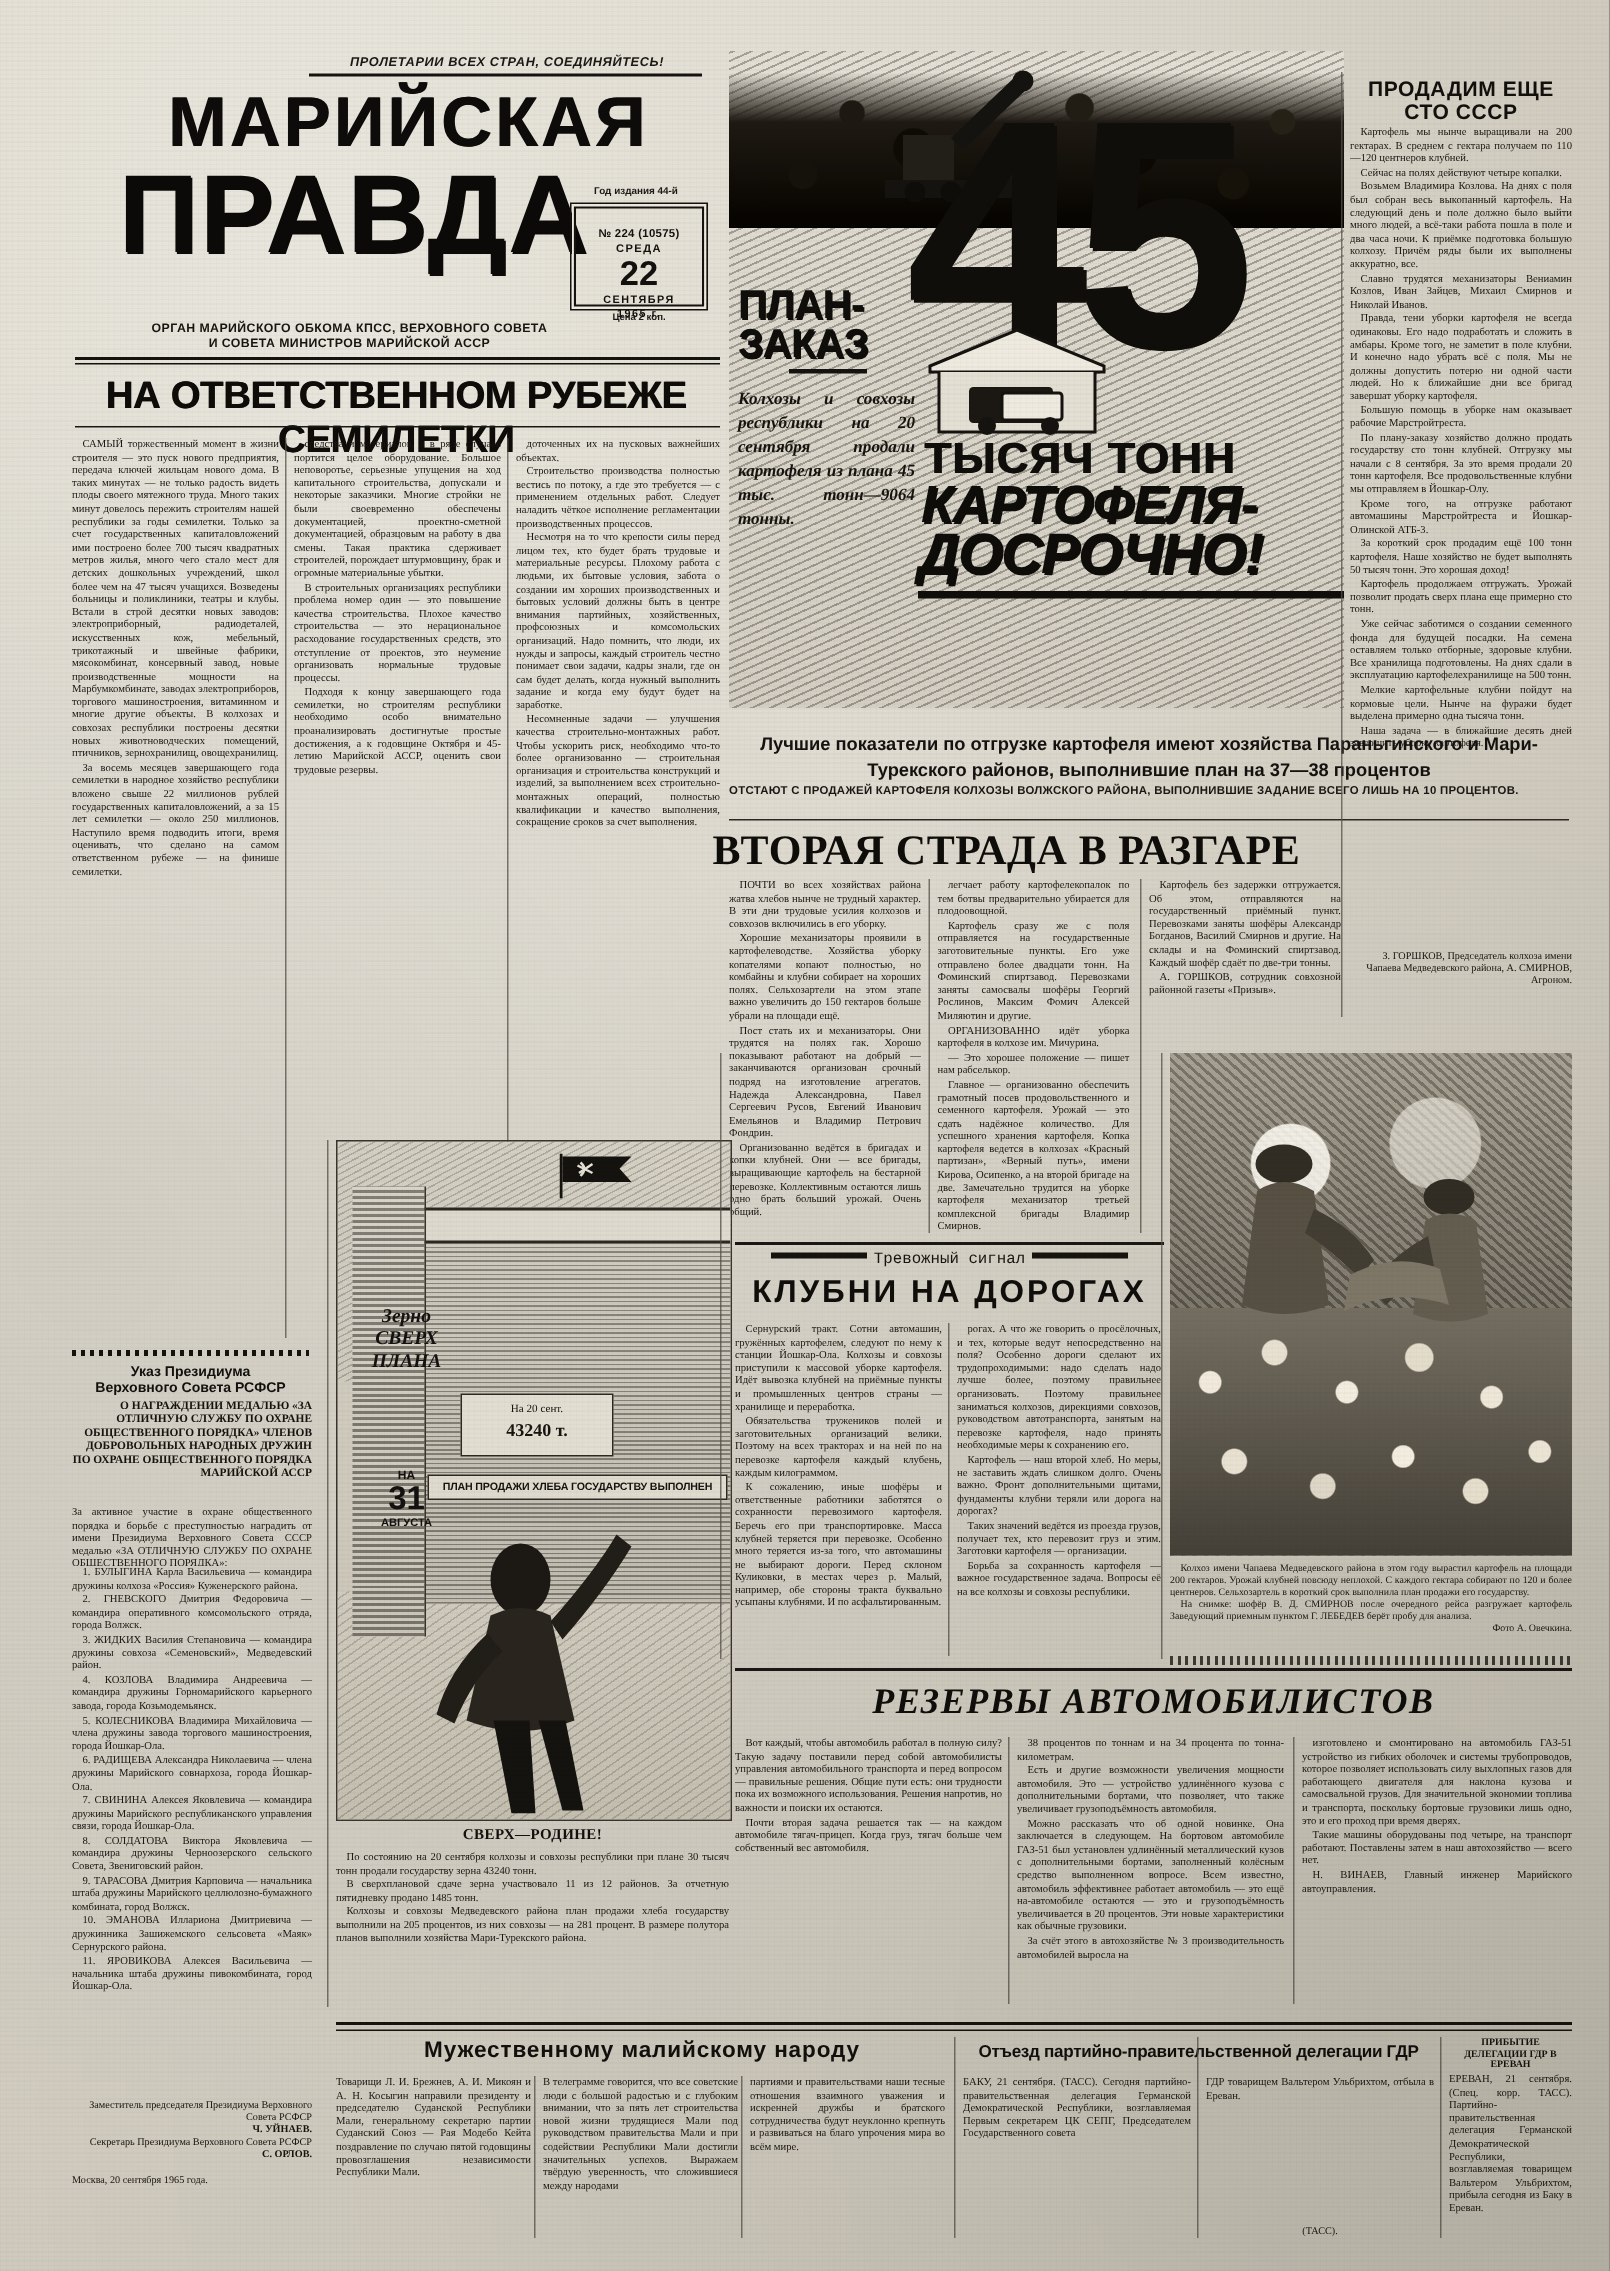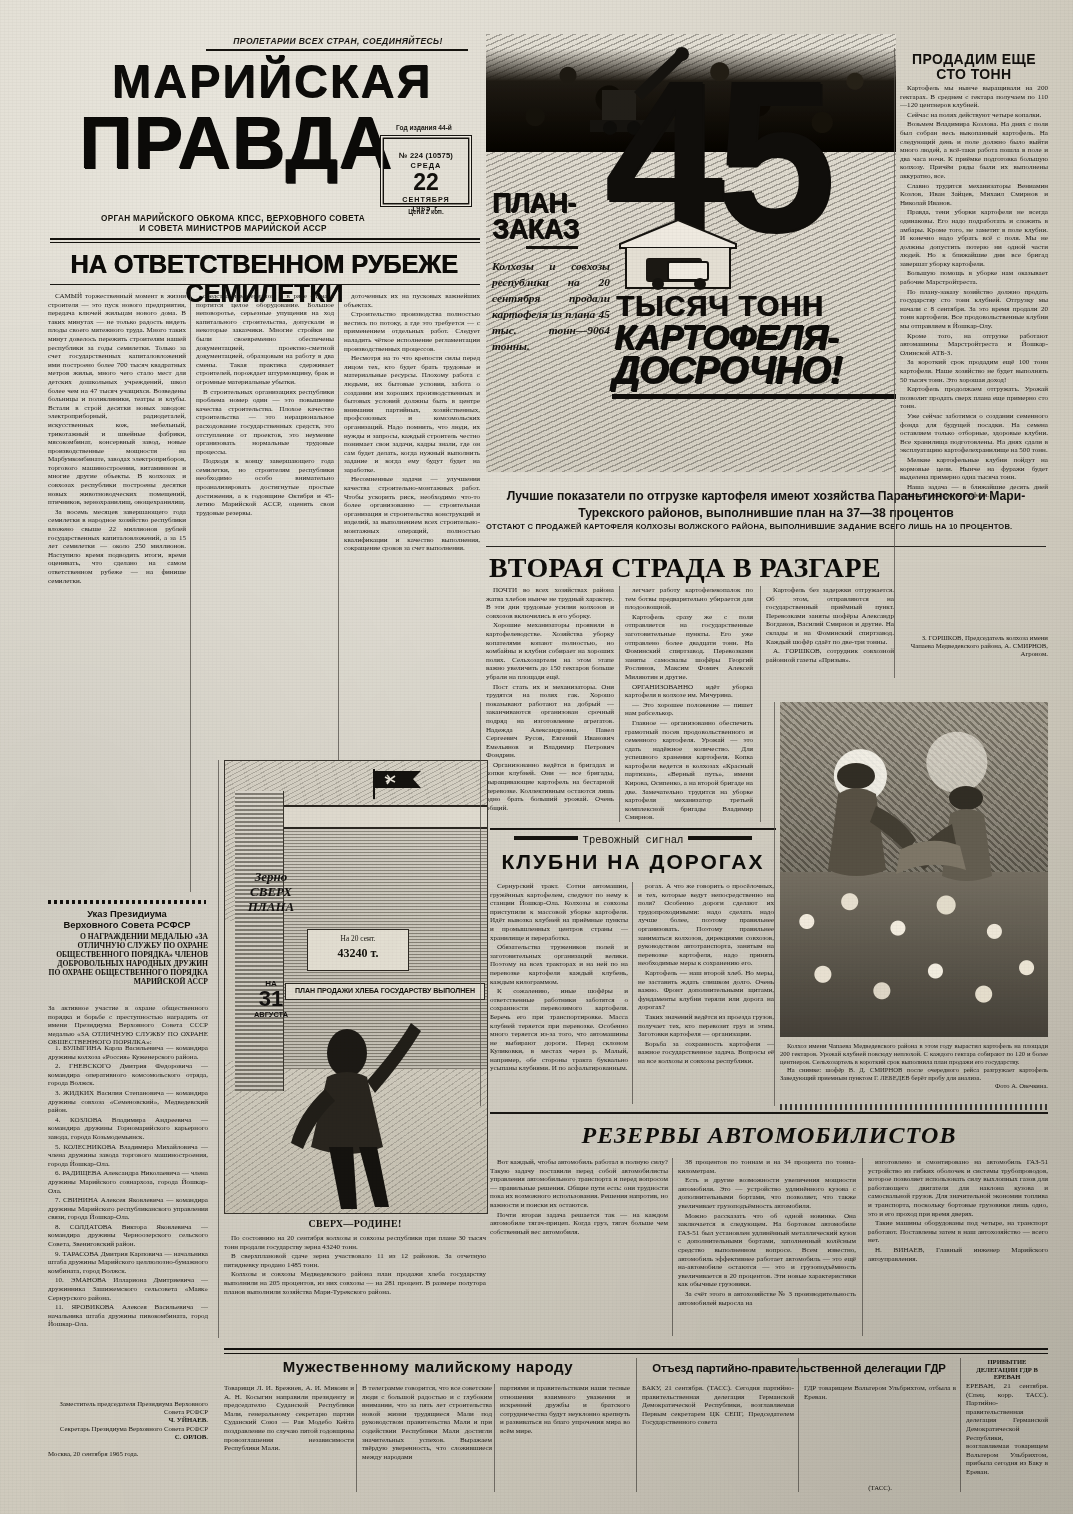--- a/index.html
+++ b/index.html
@@ -160,21 +160,21 @@
     font-family:"Liberation Sans",sans-serif;font-weight:bold;font-size:12.2px;
     line-height:16.5px;text-align:center;color:#141210;
   }
   .sub-banner2{
     position:absolute;left:458px;top:500px;width:560px;
     font-family:"Liberation Sans",sans-serif;font-weight:bold;font-size:7.6px;
     line-height:10px;text-align:justify;color:#1a1814;letter-spacing:.2px;
   }
 
   .vtoraya{
-    position:absolute;left:452px;top:530px;width:410px;text-align:center;
+    position:absolute;left:438px;top:530px;width:410px;text-align:center;
     font-family:"Liberation Serif",serif;font-weight:bold;font-size:28px;
     letter-spacing:.4px;color:#0e0d0a;
   }
 
   
   .prodadim{
     position:absolute;left:872px;top:30px;width:148px;text-align:center;
     font-family:"Liberation Sans",sans-serif;font-weight:bold;font-size:14px;
     line-height:15px;letter-spacing:.4px;color:#12100d;
   }
@@ -425,21 +425,21 @@
       </div>
   <div class="col body-txt" style="left:738px;top:564px;width:128px;height:236px;">
         <p>Картофель без задержки отгружается. Об этом, отправляются на государственный приёмный пункт. Перевозками заняты шофёры Александр Богданов, Василий Смирнов и другие. На склады и на Фоминский спиртзавод. Каждый шофёр сдаёт по две-три тонны.</p>
         <p>А. ГОРШКОВ, сотрудник совхозной районной газеты «Призыв».</p>
       </div>
   <div class="vline" style="left:591px;top:564px;height:236px;"></div>
   <div class="vline" style="left:732px;top:564px;height:236px;"></div>
 
   <div class="prodadim">
     <div>ПРОДАДИМ ЕЩЕ</div>
-    <div>СТО ТОНН</div>
+    <div>СТО СССР</div>
   </div>
   <div class="col body-txt" style="left:872px;top:62px;width:148px;height:545px;">
         <p>Картофель мы нынче выращивали на 200 гектарах. В среднем с гектара получаем по 110—120 центнеров клубней.</p>
         <p>Сейчас на полях действуют четыре копалки.</p>
         <p>Возьмем Владимира Козлова. На днях с поля был собран весь выкопанный картофель. На следующий день и поле должно было выйти много людей, а всё-таки работа пошла в поле и два часа ночи. К приёмке подготовка большую колхозу. Причём ряды были их выполнены аккуратно, все.</p>
         <p>Славно трудятся механизаторы Вениамин Козлов, Иван Зайцев, Михаил Смирнов и Николай Иванов.</p>
         <p>Правда, тени уборки картофеля не всегда одинаковы. Его надо подработать и сложить в амбары. Кроме того, не заметит в поле клубни. И конечно надо убрать всё с поля. Мы не должны допустить потерю ни одной части людей. Но к ближайшие дни все бригад завершат уборку картофеля.</p>
         <p>Большую помощь в уборке нам оказывает рабочие Марстройтреста.</p>
         <p>По плану-заказу хозяйство должно продать государству сто тонн клубней. Отгрузку мы начали с 8 сентября. За это время продали 20 тонн картофеля. Все продовольственные клубни мы отправляем в Йошкар-Олу.</p>
         <p>Кроме того, на отгрузке работают автомашины Марстройтреста и Йошкар-Олинской АТБ-3.</p>

